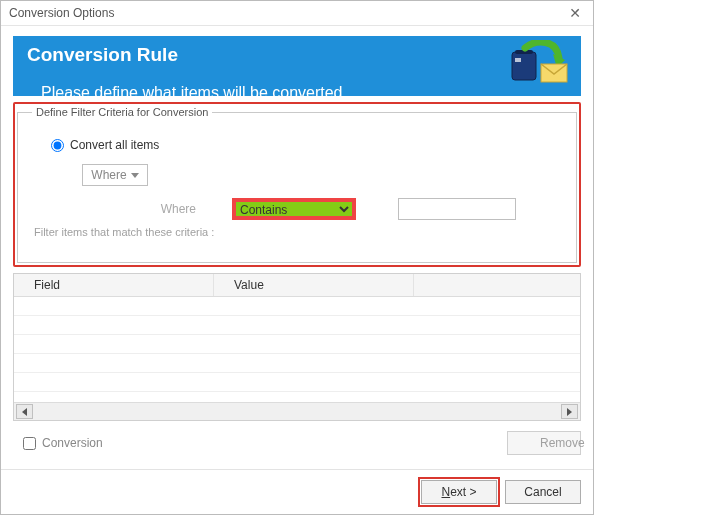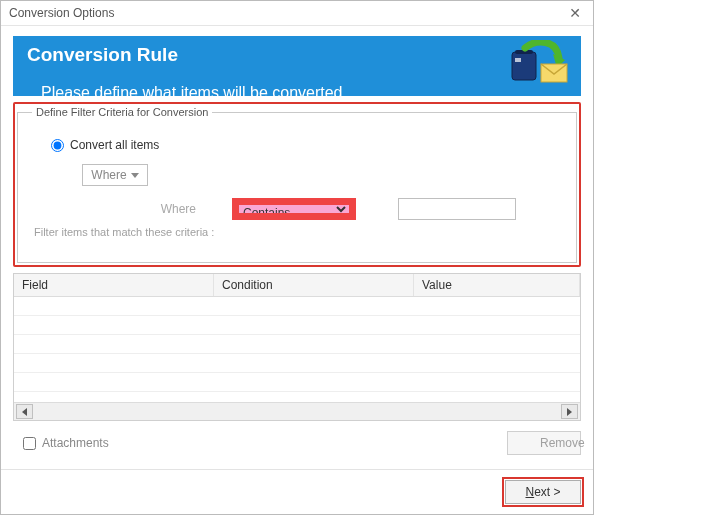--- a/index.html
+++ b/index.html
@@ -132,22 +132,22 @@
     text-align: right;
     padding-right: 36px;
   }
   select.combo, input.txt, button.add-btn {
     height: 22px;
     font-size: 12px;
     box-sizing: border-box;
   }
   select.combo {
     width: 124px;
-    border: 7px solid #ef4444;
-    background: #f9a8d4;
+    border: 4px solid #ef4444;
+    background: #84cc16;
     color: #333;
   }
   input.txt {
     width: 118px;
     border: 1px solid #bfbfbf;
     background: #fff;
     margin-left: 42px;
   }
   button.add-btn {
     width: 74px;
@@ -176,20 +176,21 @@
   }
   .thead {
     background: #f5f5f5;
     border-bottom: 1px solid #dcdcdc;
   }
   .thead .th {
     padding: 4px 8px;
     font-size: 12px;
     color: #333;
     border-right: 1px solid #e3e3e3;
+    margin-left: 12px;
   }
   .tbody {
     flex: 1;
     overflow: hidden;
     background: #fff;
   }
   .trow {
     border-bottom: 1px solid #eee;
     height: 18px;
   }
@@ -326,21 +327,20 @@
           <input class="txt" type="text" value="" style="">
         </div>
 
         <div class="hint">Filter items that match these criteria :</div>
       </fieldset>
     </div>
 
     <div class="table-wrap">
       <div class="thead">
         <div class="th">Field</div>
-        <div class="th">Condition</div>
         <div class="th">Value</div>
       </div>
       <div class="tbody">
         <div class="trow"></div>
         <div class="trow"></div>
         <div class="trow"></div>
         <div class="trow"></div>
         <div class="trow"></div>
         <div class="trow"></div>
       </div>
@@ -350,26 +350,27 @@
           </div>
         <div class="cap">
             <div class="arrow-r"></div>
           </div>
       </div>
     </div>
 
     <div class="below">
       <label>
         <input type="checkbox" style="">
-        <span>Attachments</span>
+        <span>Conversion</span>
       </label>
       <button class="remove-btn" type="button">Remove</button>
     </div>
 
   </div>
 
   <div class="footer">
     <button type="button" class="primary">
       <span class="u">N</span><span>ext &gt;</span>
     </button>
+    <button type="button">Cancel</button>
   </div>
 
 </div>
 
 </body></html>

